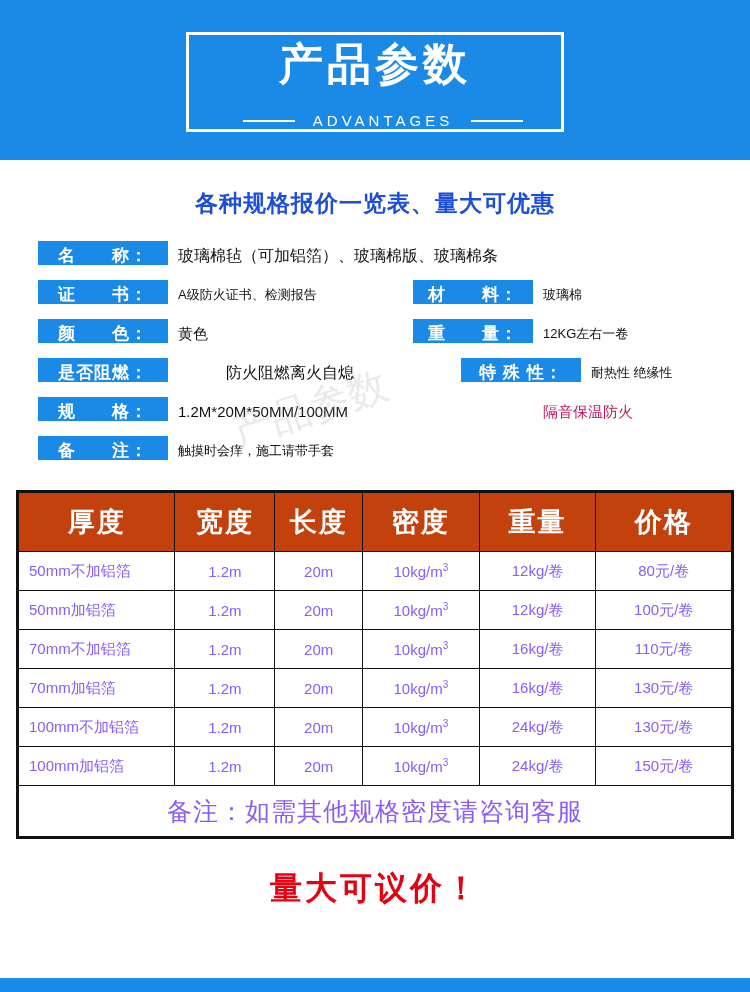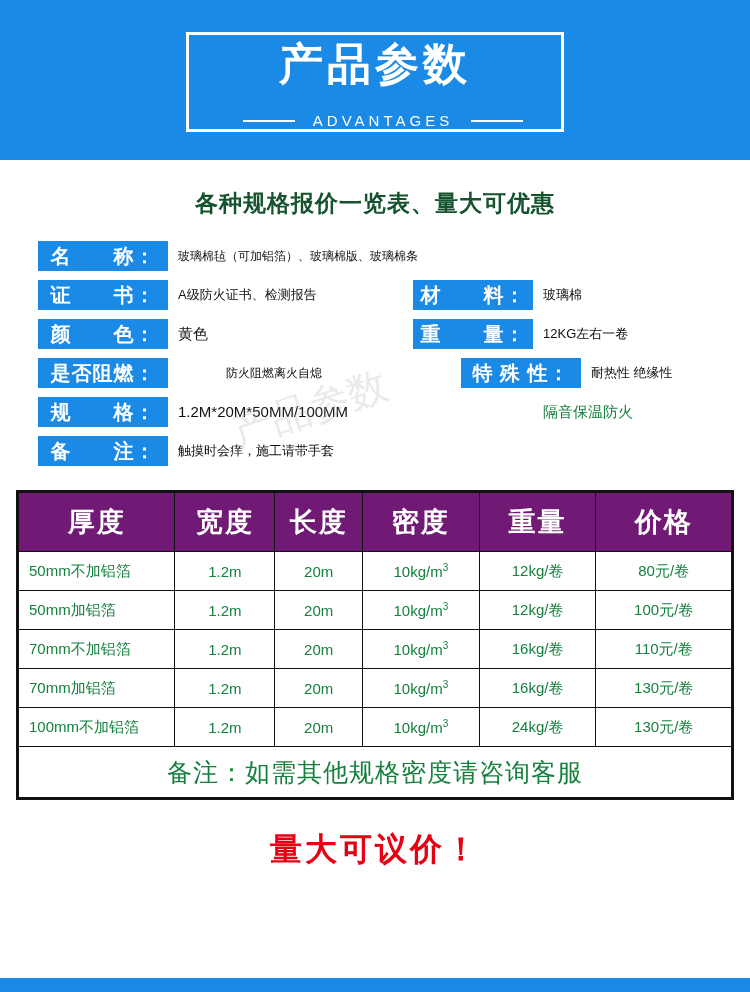--- a/index.html
+++ b/index.html
@@ -68,21 +68,21 @@
     background: #ffffff;
     z-index: 2;
   }
 
   
   .section-title {
     margin-top: 28px;
     text-align: center;
     font-size: 23px;
     font-weight: bold;
-    color: #14532d;
+    color: #1d4ed8;
     letter-spacing: 1px;
   }
 
   
   .specs {
     position: relative;
     margin: 22px 0 0 0;
     padding: 0 38px;
     box-sizing: border-box;
   }
@@ -99,70 +99,70 @@
   }
   .spec-row {
     display: flex;
     align-items: flex-start;
     margin-bottom: 9px;
     min-height: 30px;
   }
   .lbl {
     background: #1b8ae6;
     color: #ffffff;
-    font-size: 20px;
-    font-weight: bold;
-    height: 30px;
+    font-size: 17px;
+    font-weight: bold;
+    height: 24px;
     line-height: 30px;
     text-align: center;
     letter-spacing: 1px;
     box-sizing: border-box;
     flex: 0 0 auto;
   }
   .lbl.w130 { width: 130px; }
   .lbl.w120 { width: 120px; }
   .val {
     font-size: 16px;
     color: #111111;
     line-height: 30px;
     padding-left: 10px;
     white-space: nowrap;
   }
-  .val.big { font-size: 12px; }
+  .val.big { font-size: 16px; }
   .val.small { font-size: 13px; }
   .val.mid { font-size: 15px; }
   .spacer-col {
     flex: 0 0 auto;
   }
   .plain-note {
     font-size: 15px;
-    color: #15803d;
+    color: #be185d;
     line-height: 30px;
     white-space: nowrap;
   }
 
   
   .table-wrap {
     margin: 24px 16px 0 16px;
     border: 2px solid #111111;
     box-sizing: border-box;
   }
   table.price {
     border-collapse: collapse;
     width: 100%;
     table-layout: fixed;
   }
   table.price th,
   table.price td {
     border: 1px solid #111111;
     text-align: center;
-    color: #15803d;
+    color: #8b5cf6;
   }
   table.price thead th {
-    background: #701a75;
+    background: #c2410c;
     color: #ffffff;
     font-size: 27px;
     font-weight: bold;
     height: 56px;
     letter-spacing: 2px;
     border-color: #111111;
   }
   table.price tbody td {
     height: 36px;
     font-size: 15px;
@@ -311,20 +311,28 @@
         <td>130元/卷</td>
       </tr>
       <tr>
         <td class="first">100mm不加铝箔</td>
         <td>1.2m</td>
         <td>20m</td>
         <td><span>10kg/m</span><sup class="unit">3</sup></td>
         <td>24kg/卷</td>
         <td>130元/卷</td>
       </tr>
+      <tr>
+        <td class="first">100mm加铝箔</td>
+        <td>1.2m</td>
+        <td>20m</td>
+        <td><span>10kg/m</span><sup class="unit">3</sup></td>
+        <td>24kg/卷</td>
+        <td>150元/卷</td>
+      </tr>
     </tbody>
     <tfoot>
       <tr>
         <td colspan="6">备注：如需其他规格密度请咨询客服</td>
       </tr>
     </tfoot>
   </table>
 </div>
 
 <div class="footer-note">量大可议价！</div>

